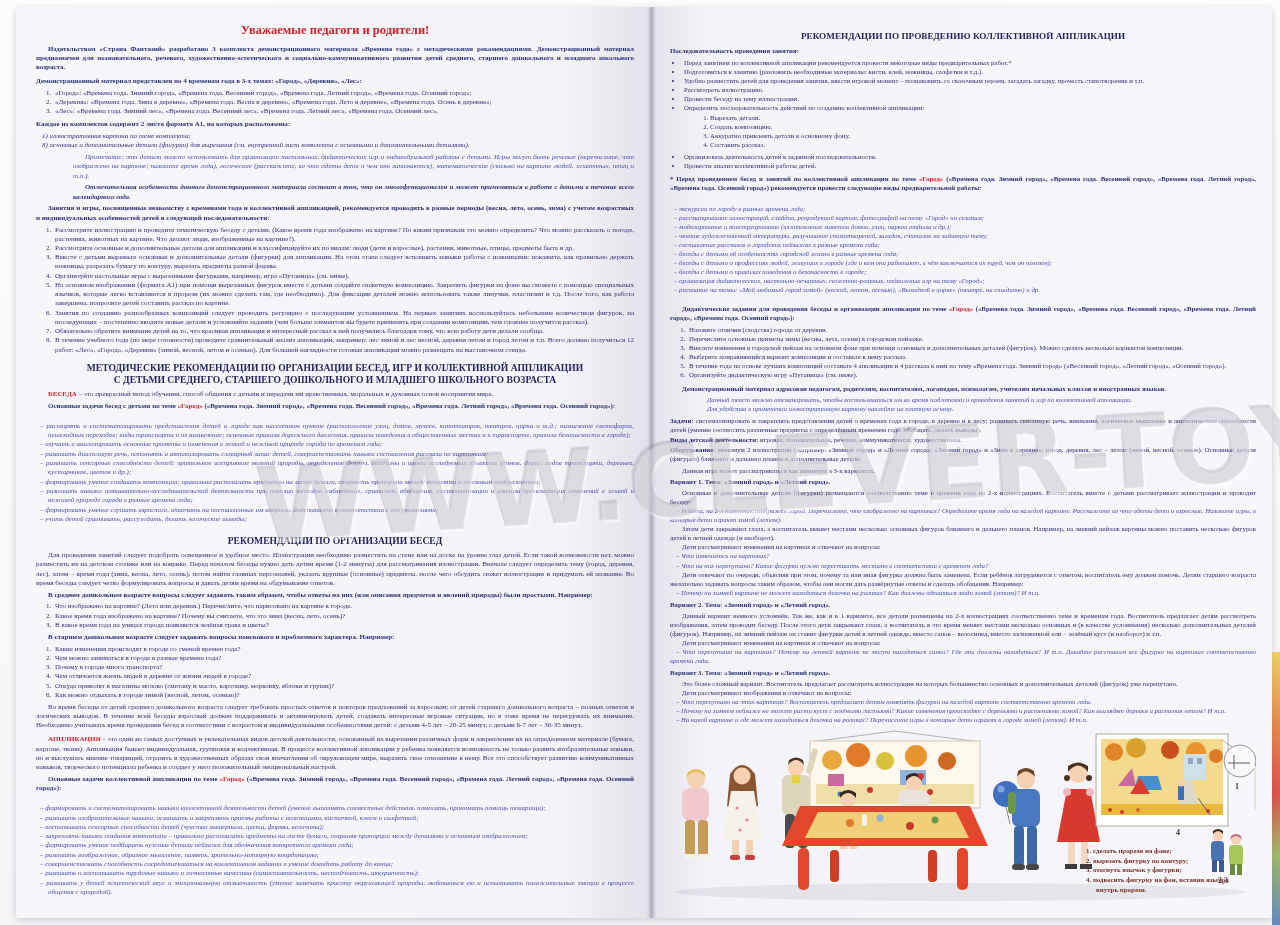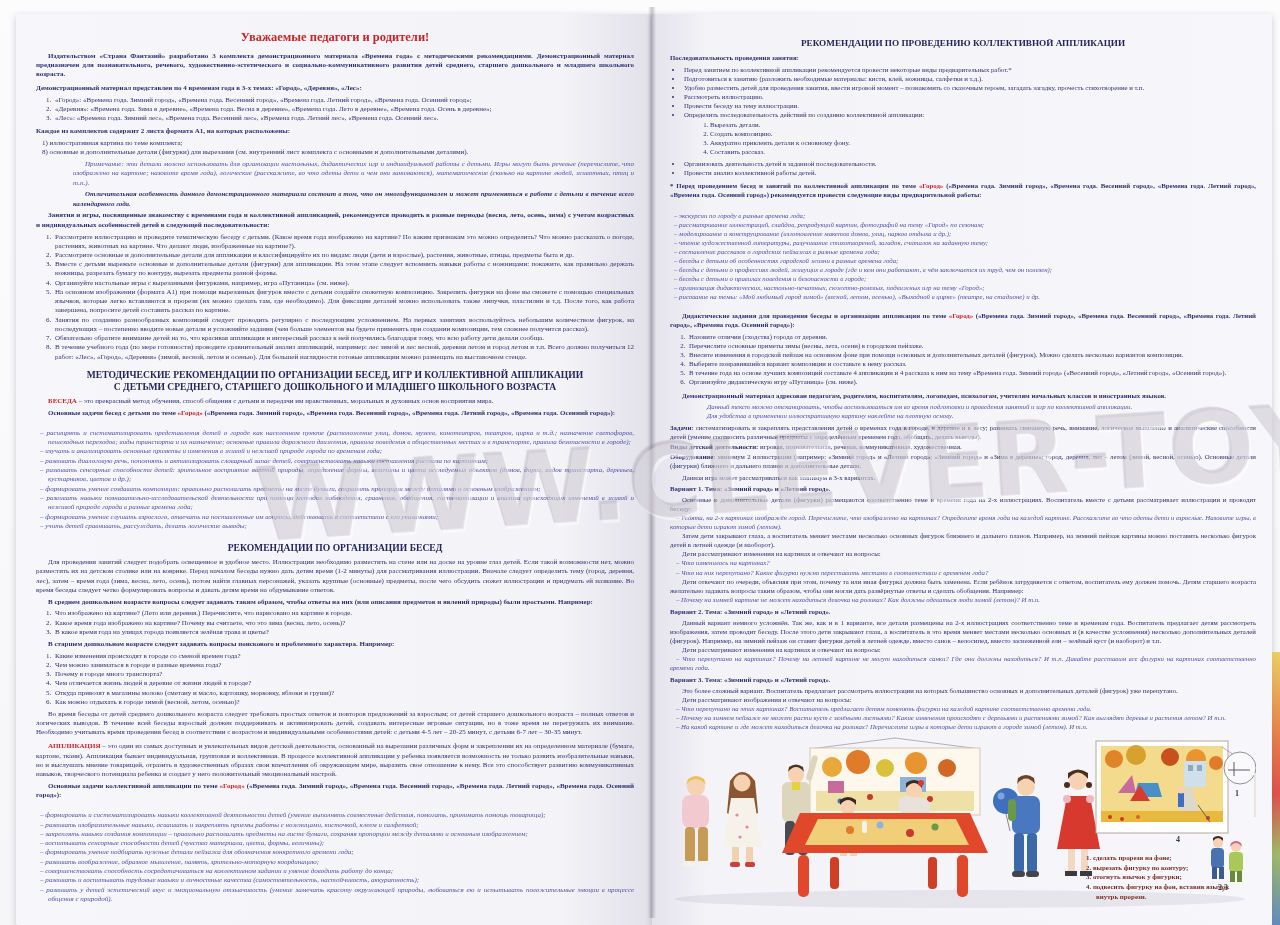--- a/index.html
+++ b/index.html
@@ -1,21 +1,21 @@
 <!DOCTYPE html>
 <html><head>
 <meta charset="utf-8">
 <style>
   :root{
     --navy:#2e3272; --deep:#23265c; --blue:#4b4fa8; --red:#c8242a; --brown:#7a2f26;
   }
   *{box-sizing:border-box;}
   body{margin:0;width:1280px;height:925px;background:#fdfdfd;font-family:"Liberation Serif",serif;}
   .spread{position:relative;width:1280px;height:925px;background:linear-gradient(#fcfcfd,#f6f6f8);overflow:hidden;}
-  .page{position:absolute;top:14px;height:911px;box-shadow:0 2px 7px rgba(40,35,60,.22);}
+  .page{position:absolute;top:7px;height:911px;box-shadow:0 2px 7px rgba(40,35,60,.22);}
   .page.left{left:16px;width:636px;background:linear-gradient(90deg,#f7f6fa 0%,#f4f3f7 86%,#e2e0e9 100%);border-radius:3px 0 0 3px;}
   .page.right{left:652px;width:620px;background:linear-gradient(90deg,#e4e2eb 0%,#f4f3f7 9%,#f7f6fa 100%);border-radius:0 3px 3px 0;}
   .inner{position:relative;width:100%;height:100%;overflow:hidden;}
   .page.left .inner{padding:10px 18px 0 20px;}
   .page.right .inner{padding:10px 16px 0 18px;font-size:6.8px;}
 
   .p{font-size:7px;line-height:1.32;color:var(--navy);margin:2.6px 0;text-indent:12px;text-align:justify;}
   .page.right .p{font-size:6.8px;}
   .b{font-weight:bold;}
   .i{font-style:italic;margin-left:37px;}
@@ -29,21 +29,21 @@
 
   ol.num{margin:2px 0;padding-left:17px;}
   ol.num li{font-size:7px;line-height:1.32;color:var(--navy);text-align:justify;padding-left:2px;}
   .page.right ol.num li{font-size:6.8px;}
   ol.steps{margin:1px 0 1px 26px;padding-left:14px;}
   ol.steps li{font-size:6.8px;line-height:1.32;color:var(--navy);}
 
   ul.bul{margin:2px 0;padding-left:13px;list-style:disc;}
   ul.bul li{font-size:6.8px;line-height:1.33;color:var(--navy);text-align:justify;padding-left:1px;}
 
-  .plain{margin:1px 0;}
+  .plain{margin:1px 0;font-style:italic;}
   .plain div{font-size:7px;line-height:1.32;color:var(--navy);padding-left:14px;text-indent:-8px;text-align:justify;}
 
   .dash{margin:11px 0;}
   .dash div{font-size:7px;line-height:1.33;padding-left:12px;text-indent:-8px;text-align:justify;color:var(--navy);}
   .page.right .dash div{font-size:6.8px;}
   .dlg{color:var(--blue) !important;font-style:italic;}
 
   .vbody{margin:1px 0 4px;}
   .vbody div{font-size:6.8px;line-height:1.33;color:var(--navy);text-indent:12px;text-align:justify;}
   .vbody div.dlg{text-indent:6px;}
@@ -135,22 +135,22 @@
           <li>Как можно отдыхать в городе зимой (весной, летом, осенью)?</li>
         </ol>
       <div class="p">Во время беседы от детей среднего дошкольного возраста следует требовать простых ответов и повторов предложений за взрослым; от детей старшего дошкольного возраста – полных ответов и логических выводов. В течение всей беседы взрослый должен поддерживать и активизировать детей, создавать интересные игровые ситуации, но в тоже время не перегружать их внимание. Необходимо учитывать время проведения бесед в соответствии с возрастом и индивидуальными особенностями детей: с детьми 4-5 лет – 20-25 минут, с детьми 6-7 лет – 30-35 минут.</div>
 
       <div class="p" style="margin-top:5px"><span class="red b">АППЛИКАЦИЯ</span><span> – это один из самых доступных и увлекательных видов детской деятельности, основанный на вырезании различных форм и закреплении их на определенном материале (бумаге, картоне, ткани). Аппликация бывает индивидуальная, групповая и коллективная. В процессе коллективной аппликации у ребенка появляется возможность не только развить изобразительные навыки, но и выслушать мнение товарищей, отразить в художественных образах свои впечатления об окружающем мире, выразить свое отношение к нему. Все это способствует развитию коммуникативных навыков, творческого потенциала ребенка и создает у него положительный эмоциональный настрой.</span></div>
 
       <div class="p b"><span>Основные задачи коллективной аппликации по теме </span><span class="red">«Город»</span><span> («Времена года. Зимний город», «Времена года. Весенний город», «Времена года. Летний город», «Времена года. Осенний город»):</span></div>
       <div class="dash">
           <div class="dlg">– формировать и систематизировать навыки коллективной деятельности детей (умение выполнять совместные действия, помогать, принимать помощь товарища);</div>
           <div class="dlg">– развивать изобразительные навыки, осваивать и закреплять приемы работы с ножницами, кисточкой, клеем и салфеткой;</div>
+          <div class="dlg">– воспитывать сенсорные способности детей (чувство материала, цвета, формы, величины);</div>
           <div class="dlg">– закреплять навыки создания композиции – правильно располагать предметы на листе бумаги, сохраняя пропорции между деталями и основным изображением;</div>
-          <div class="dlg">– воспитывать сенсорные способности детей (чувство материала, цвета, формы, величины);</div>
           <div class="dlg">– формировать умение подбирать нужные детали пейзажа для обозначения конкретного времени года;</div>
           <div class="dlg">– развивать воображение, образное мышление, память, зрительно-моторную координацию;</div>
           <div class="dlg">– совершенствовать способность сосредотачиваться на коллективном задании и умение доводить работу до конца;</div>
           <div class="dlg">– развивать и воспитывать трудовые навыки и личностные качества (самостоятельность, настойчивость, аккуратность);</div>
           <div class="dlg">– развивать у детей эстетический вкус и эмоциональную отзывчивость (умение замечать красоту окружающей природы, любоваться ею и испытывать положительные эмоции в процессе общения с природой).</div>
         </div>
     </div>
   </div>
 
   <div class="page right">

